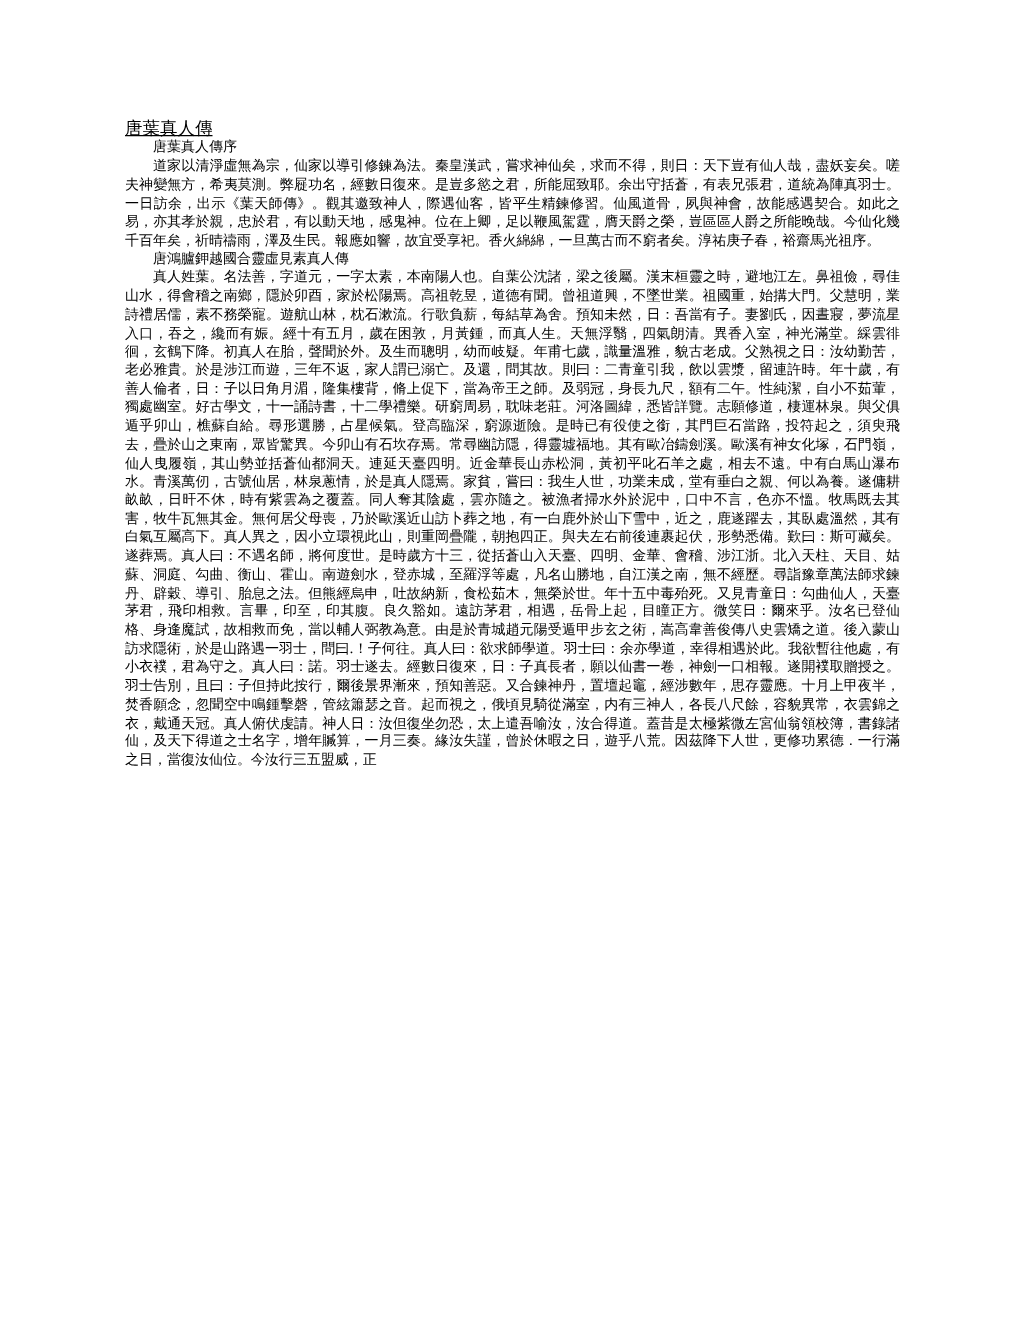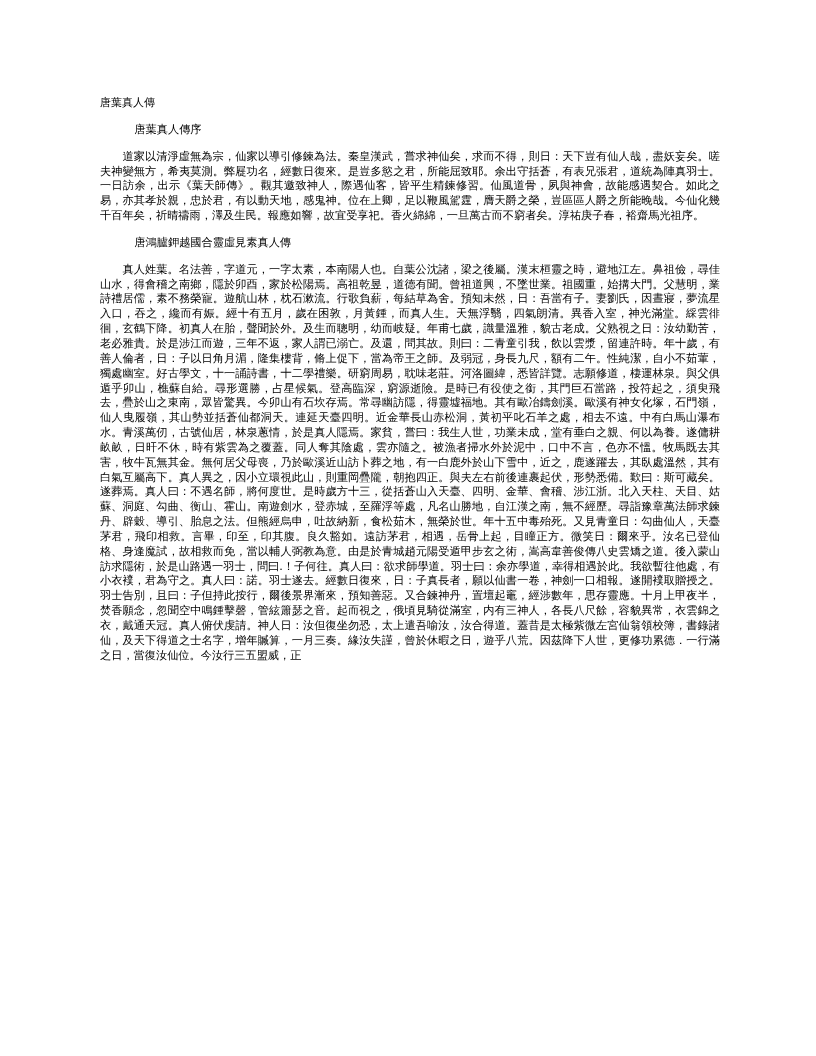--- a/index.html
+++ b/index.html
@@ -24,35 +24,36 @@
   }
   .doc-body {
     width: 620px;
     font-size: 11.2px;
     line-height: 14.85px;
     text-align: justify;
     text-justify: inter-character;
   }
   .doc-title {
     margin: 0 0 0.5px 0;
-    font-size: 11px;
+    font-size: 14px;
     line-height: 14.85px;
     font-weight: normal;
     text-indent: 0;
+    text-decoration: underline;
   }
   p.para {
     margin: 0;
     text-indent: 2em;
     text-align: justify;
     text-justify: inter-character;
     word-break: break-all;
     overflow-wrap: anywhere;
   }
   p.heading {
-    margin: 12px;
+    margin: 0;
     text-indent: 2em;
   }
 </style>
 </head>
 <body>
 
 <div class="page">
   <div class="doc-body">
     <p class="doc-title">唐葉真人傳</p>
     <p class="heading">唐葉真人傳序</p>

